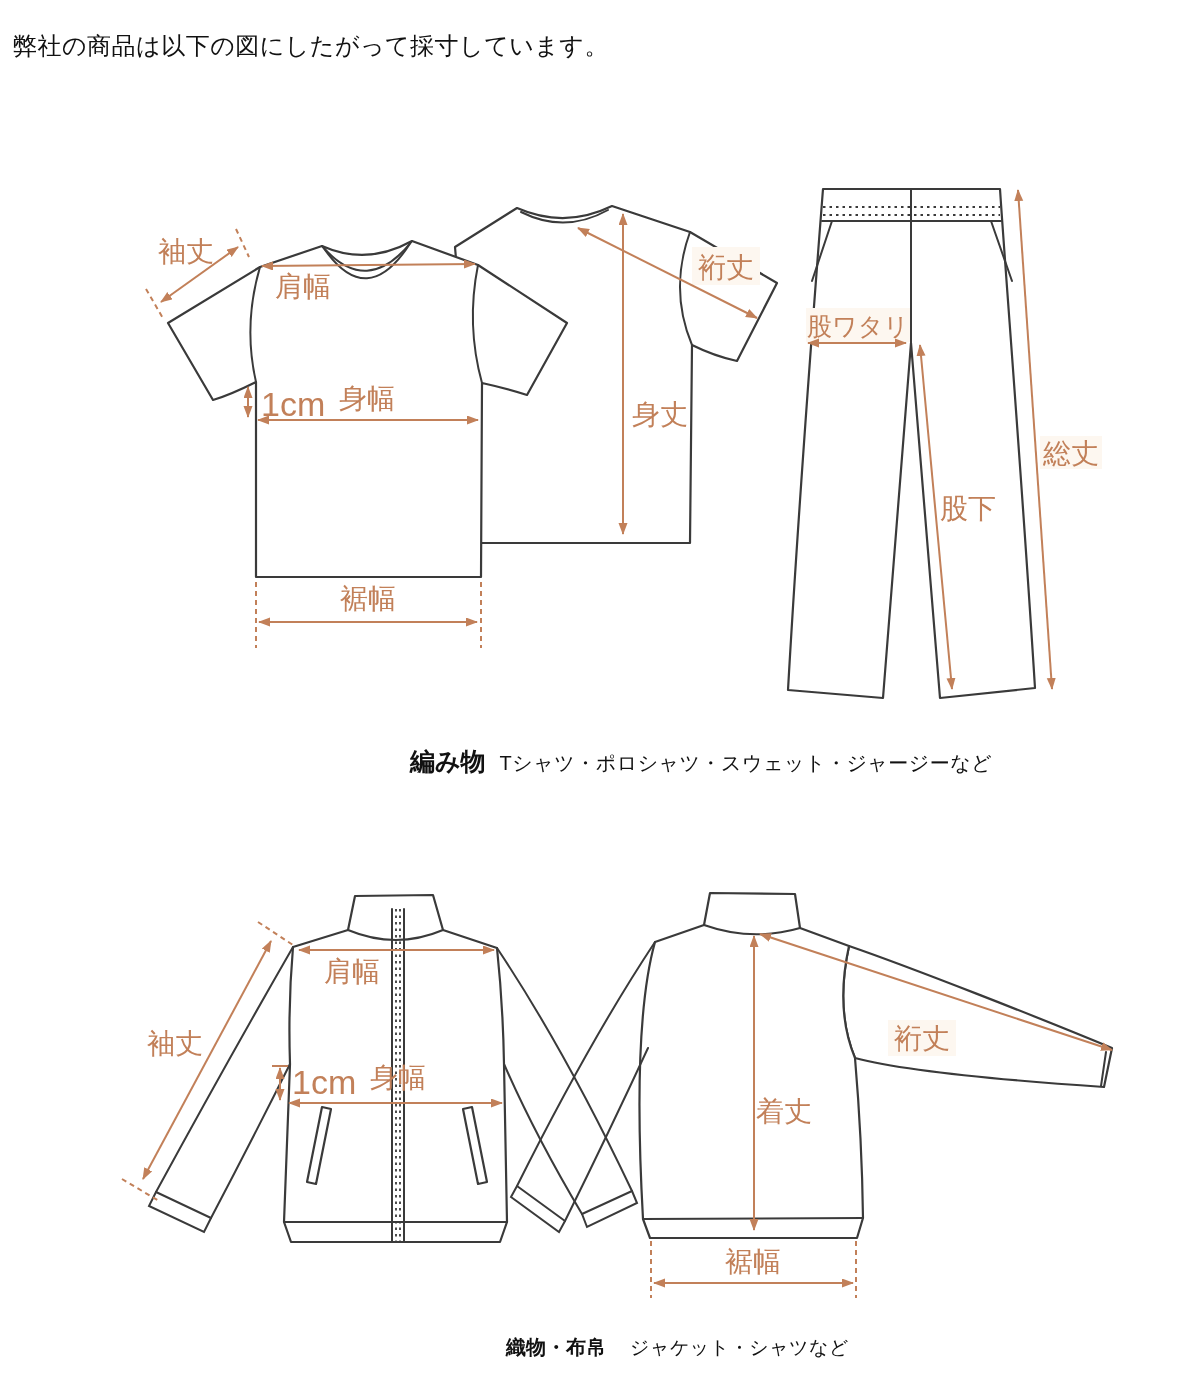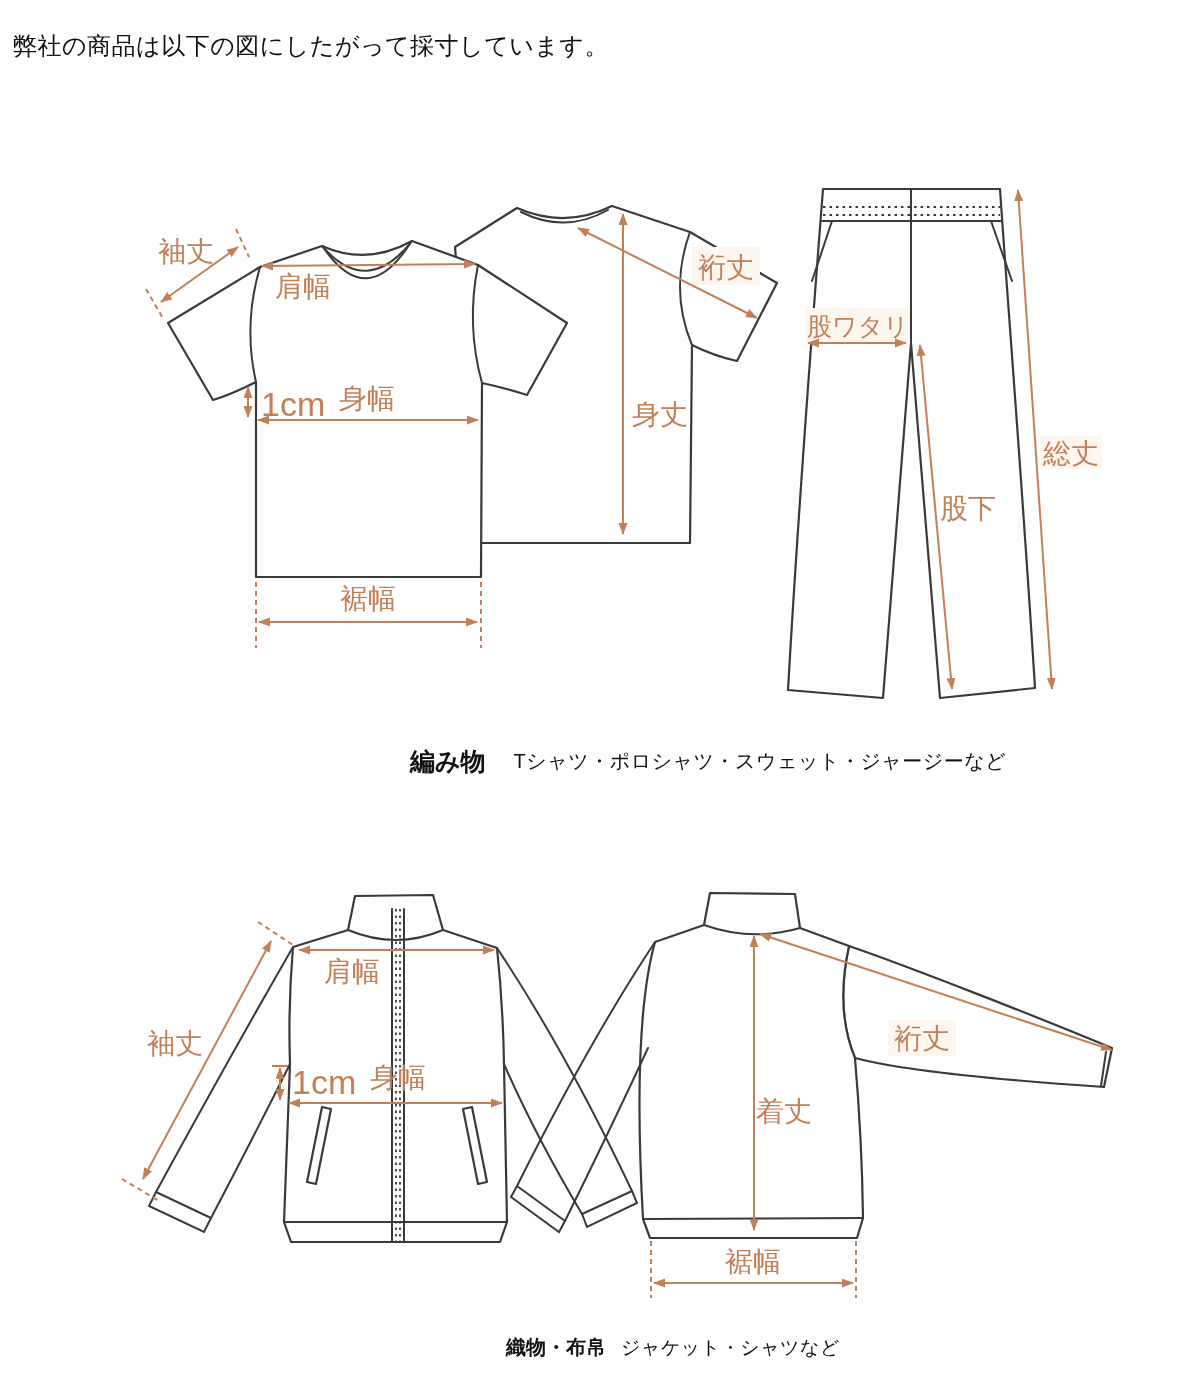--- a/index.html
+++ b/index.html
@@ -3,26 +3,26 @@
 <meta charset="utf-8">
 <style>
   html,body{margin:0;padding:0;background:#ffffff;}
   body{width:1194px;height:1388px;position:relative;font-family:"Liberation Sans","DejaVu Sans",sans-serif;color:#1c1c1c;}
   .stage{position:absolute;inset:0;width:1194px;height:1116px;}
   .hdr{position:absolute;left:13px;white-space:nowrap;font-size:24px;letter-spacing:0.5px;color:#111;}
   .hdr.l1{top:30px;}
   .hdr.l2{top:76px;}
   .caption{position:absolute;display:flex;align-items:baseline;white-space:nowrap;color:#111;}
   .caption .t{font-weight:bold;}
-  .cap-knit{left:410px;top:745px;align-items:center;}
+  .cap-knit{left:410px;top:745px;}
   .cap-knit .t{font-size:25px;}
-  .cap-knit .d{font-size:20px;margin-left:28px;letter-spacing:0.5px;}
+  .cap-knit .d{font-size:20px;margin-left:14px;letter-spacing:0.5px;}
   .cap-woven{left:506px;top:1334px;}
   .cap-woven .t{font-size:20px;}
-  .cap-woven .d{font-size:19px;margin-left:15px;letter-spacing:0.5px;}
+  .cap-woven .d{font-size:19px;margin-left:24px;letter-spacing:0.5px;}
   svg{position:absolute;top:0;left:0;}
   .garment{fill:#ffffff;stroke:#3a3a3a;stroke-width:2.2;stroke-linejoin:round;}
   .seam{fill:none;stroke:#3a3a3a;stroke-width:2;stroke-linecap:round;}
   .seam-dot{fill:none;stroke:#3a3a3a;stroke-width:1.8;stroke-dasharray:2.5 4;}
   .arrow{fill:none;stroke:#c28059;stroke-width:2;}
   .guide{fill:none;stroke:#c28059;stroke-width:2;stroke-dasharray:5 4;}
   .mlabel{fill:#c28059;font-size:28px;font-family:"Liberation Sans","DejaVu Sans",sans-serif;}
   .mlabel.small{font-size:25px;}
   .mlabel.num{font-size:34px;}
   .labelbg{fill:#fdf7f0;}

